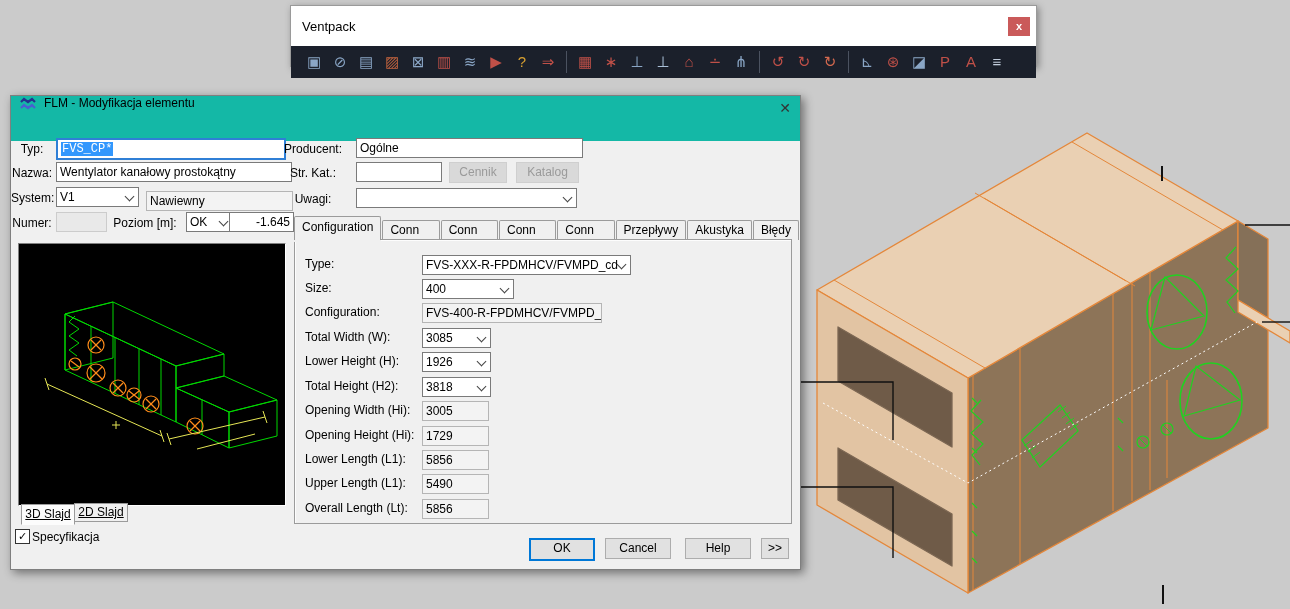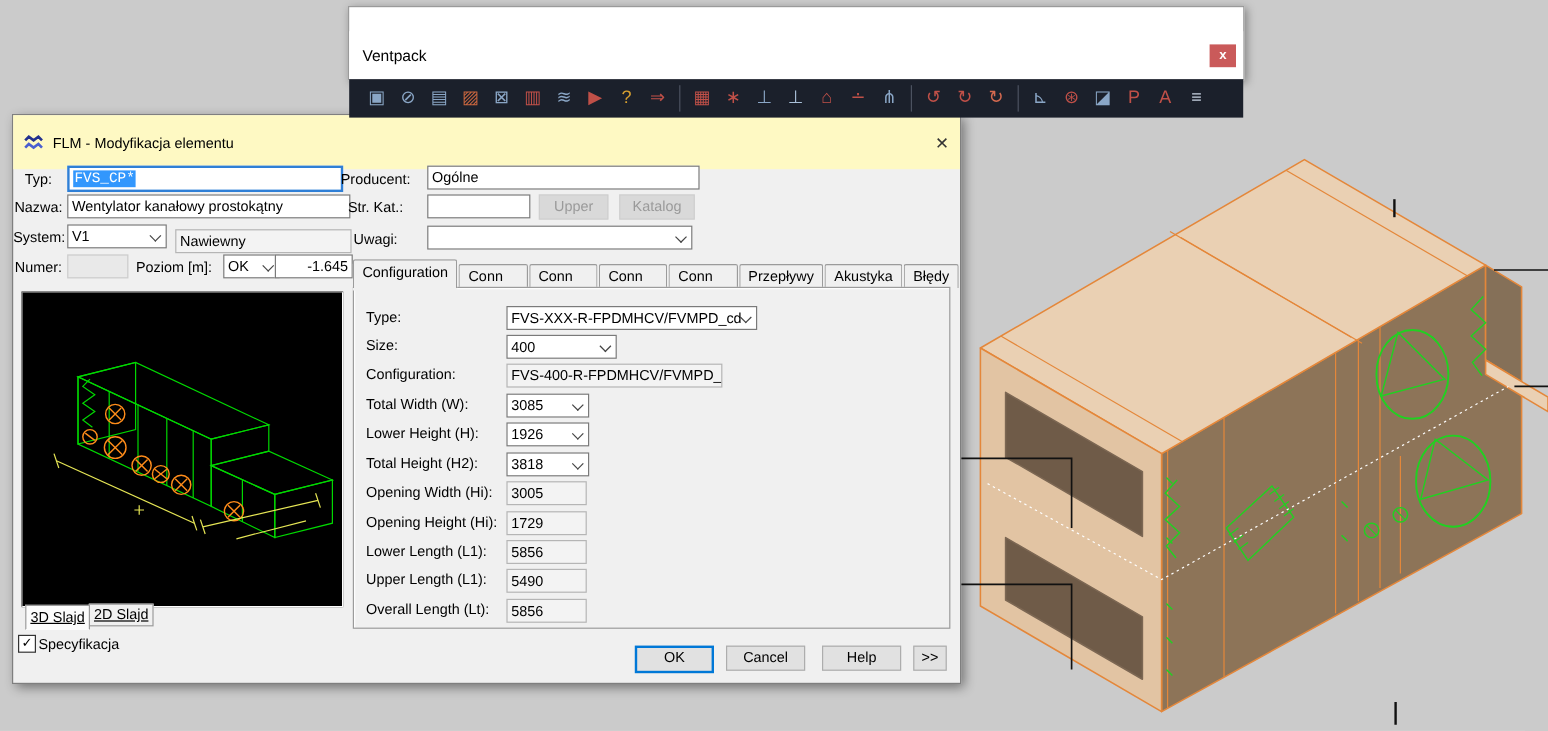--- a/index.html
+++ b/index.html
@@ -4,33 +4,33 @@
 <style>
   html,body{margin:0;padding:0;}
   .page{position:relative;width:1290px;height:609px;background:#cbcbcb;
         font-family:"Liberation Sans",sans-serif;font-size:12px;color:#000;overflow:hidden;}
   svg{display:block;}
   #viewport{position:absolute;left:0;top:0;z-index:0;}
 
   
   .tbwin{position:absolute;left:290px;top:5px;width:745px;height:60px;z-index:20;
          border:1px solid #9a9a9a;box-shadow:2px 2px 7px rgba(0,0,0,.35);background:#fff;}
-  .tbtitle{height:40px;background:#fff;display:flex;align-items:center;padding:0 6px 0 11px;font-size:13px;margin-top:20px;}
+  .tbtitle{height:40px;background:#fff;display:flex;align-items:center;padding:0 6px 0 11px;font-size:13px;}
   .tbtitle .t{flex:1;}
   .tbclose{width:22px;height:19px;background:#ca5a5a;color:#fff;font-size:11px;font-weight:bold;
            text-align:center;line-height:19px;cursor:default;}
   .tbicons{height:32px;background:#1b202b;display:flex;align-items:center;padding-left:10px;}
   .tb-group{display:flex;align-items:center;}
   .ticon{width:26px;height:24px;text-align:center;line-height:24px;font-size:15px;cursor:default;}
   .tb-sep{width:1px;height:22px;background:#4b5260;margin:0 5px;}
 
   
   .dlg{position:absolute;left:10px;top:95px;width:789px;height:473px;background:#f0f0f0;z-index:10;
        border:1px solid #7f7f7f;box-shadow:3px 3px 9px rgba(0,0,0,.45);}
-  .dlgtitle{position:absolute;left:0;top:0;right:0;height:45px;background:#fef9c3;display:flex;align-items:center;}
+  .dlgtitle{position:absolute;left:0;top:0;right:0;height:45px;background:#14b8a6;display:flex;}
   .dlgicon{margin:0 8px 0 9px;}
   .dlgtitle .t{flex:1;font-size:12px;}
   .dlgclose{width:30px;height:24px;text-align:center;line-height:24px;font-size:14px;color:#333;}
 
   .lbl{position:absolute;text-align:center;height:16px;line-height:16px;}
   .fld{position:absolute;background:#fff;border:1px solid #7a7a7a;height:18px;line-height:18px;
        padding:0 3px;white-space:nowrap;overflow:hidden;}
   .fld.focus{border:2px solid #2f7fd6;line-height:16px;height:18px;}
   .sel{background:#3297fd;color:#fff;padding:0 1px;font-family:Liberation Mono, monospace;}
   .ro{position:absolute;background:#f3f3f3;border:1px solid #b5b5b5;height:18px;line-height:18px;padding:0 3px;
@@ -207,21 +207,21 @@
     <div class="lbl" style="left:0;width:42px;top:119px">Numer:</div>
     <div class="dis" style="left:45px;top:116px;width:49px"></div>
     <div class="lbl" style="left:95px;width:78px;top:119px">Poziom [m]:</div>
     <div class="combo" style="left:175px;top:116px;width:24px"><span>OK</span><span class="chev"></span></div>
     <div class="fld" style="left:218px;top:116px;width:57px;text-align:right">-1.645</div>
 
     <div class="lbl" style="left:262px;width:80px;top:45px">Producent:</div>
     <div class="fld" style="left:345px;top:42px;width:219px">Ogólne</div>
     <div class="lbl" style="left:262px;width:80px;top:69px">Str. Kat.:</div>
     <div class="fld" style="left:345px;top:66px;width:78px"></div>
-    <div class="btn disb" style="left:438px;top:66px;width:56px">Upper</div>
+    <div class="btn disb" style="left:438px;top:66px;width:56px">Cennik</div>
     <div class="btn disb" style="left:505px;top:66px;width:61px">Katalog</div>
     <div class="lbl" style="left:262px;width:80px;top:95px">Uwagi:</div>
     <div class="combo" style="left:345px;top:92px;width:198px"><span></span><span class="chev"></span></div>
 
     <div class="tabstrip">
       <span class="tab active">Configuration</span>
       <span class="tab">Conn #1</span>
       <span class="tab">Conn #2</span>
       <span class="tab">Conn #3</span>
       <span class="tab">Conn #4</span>

